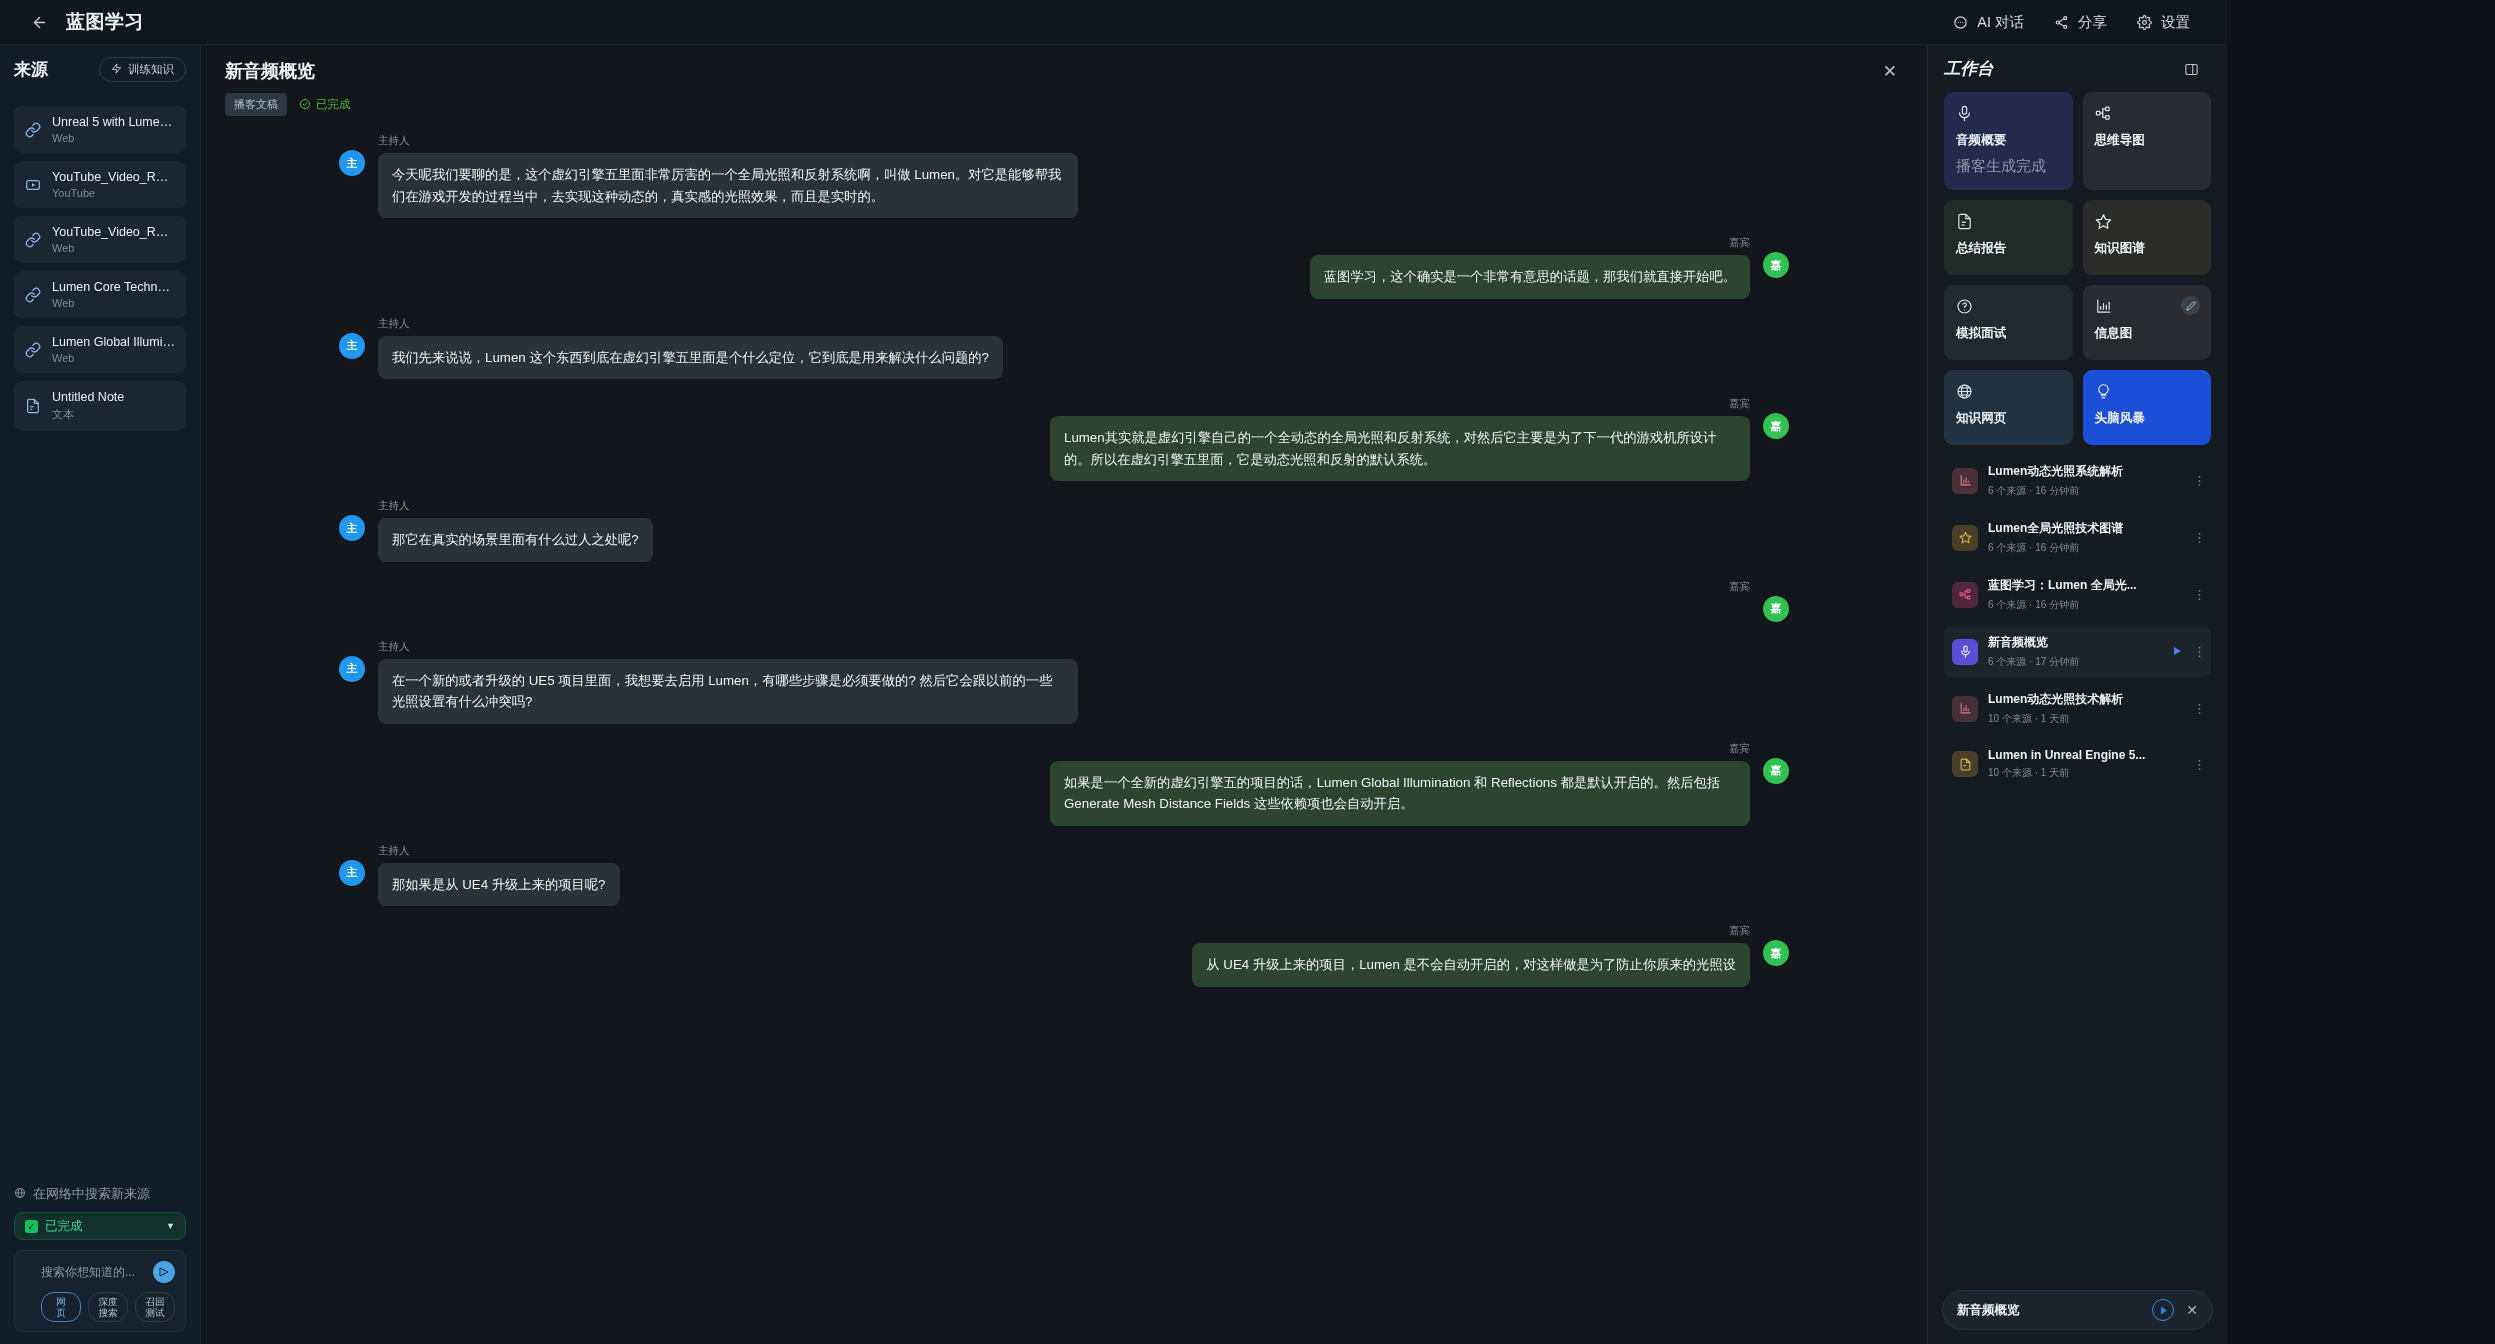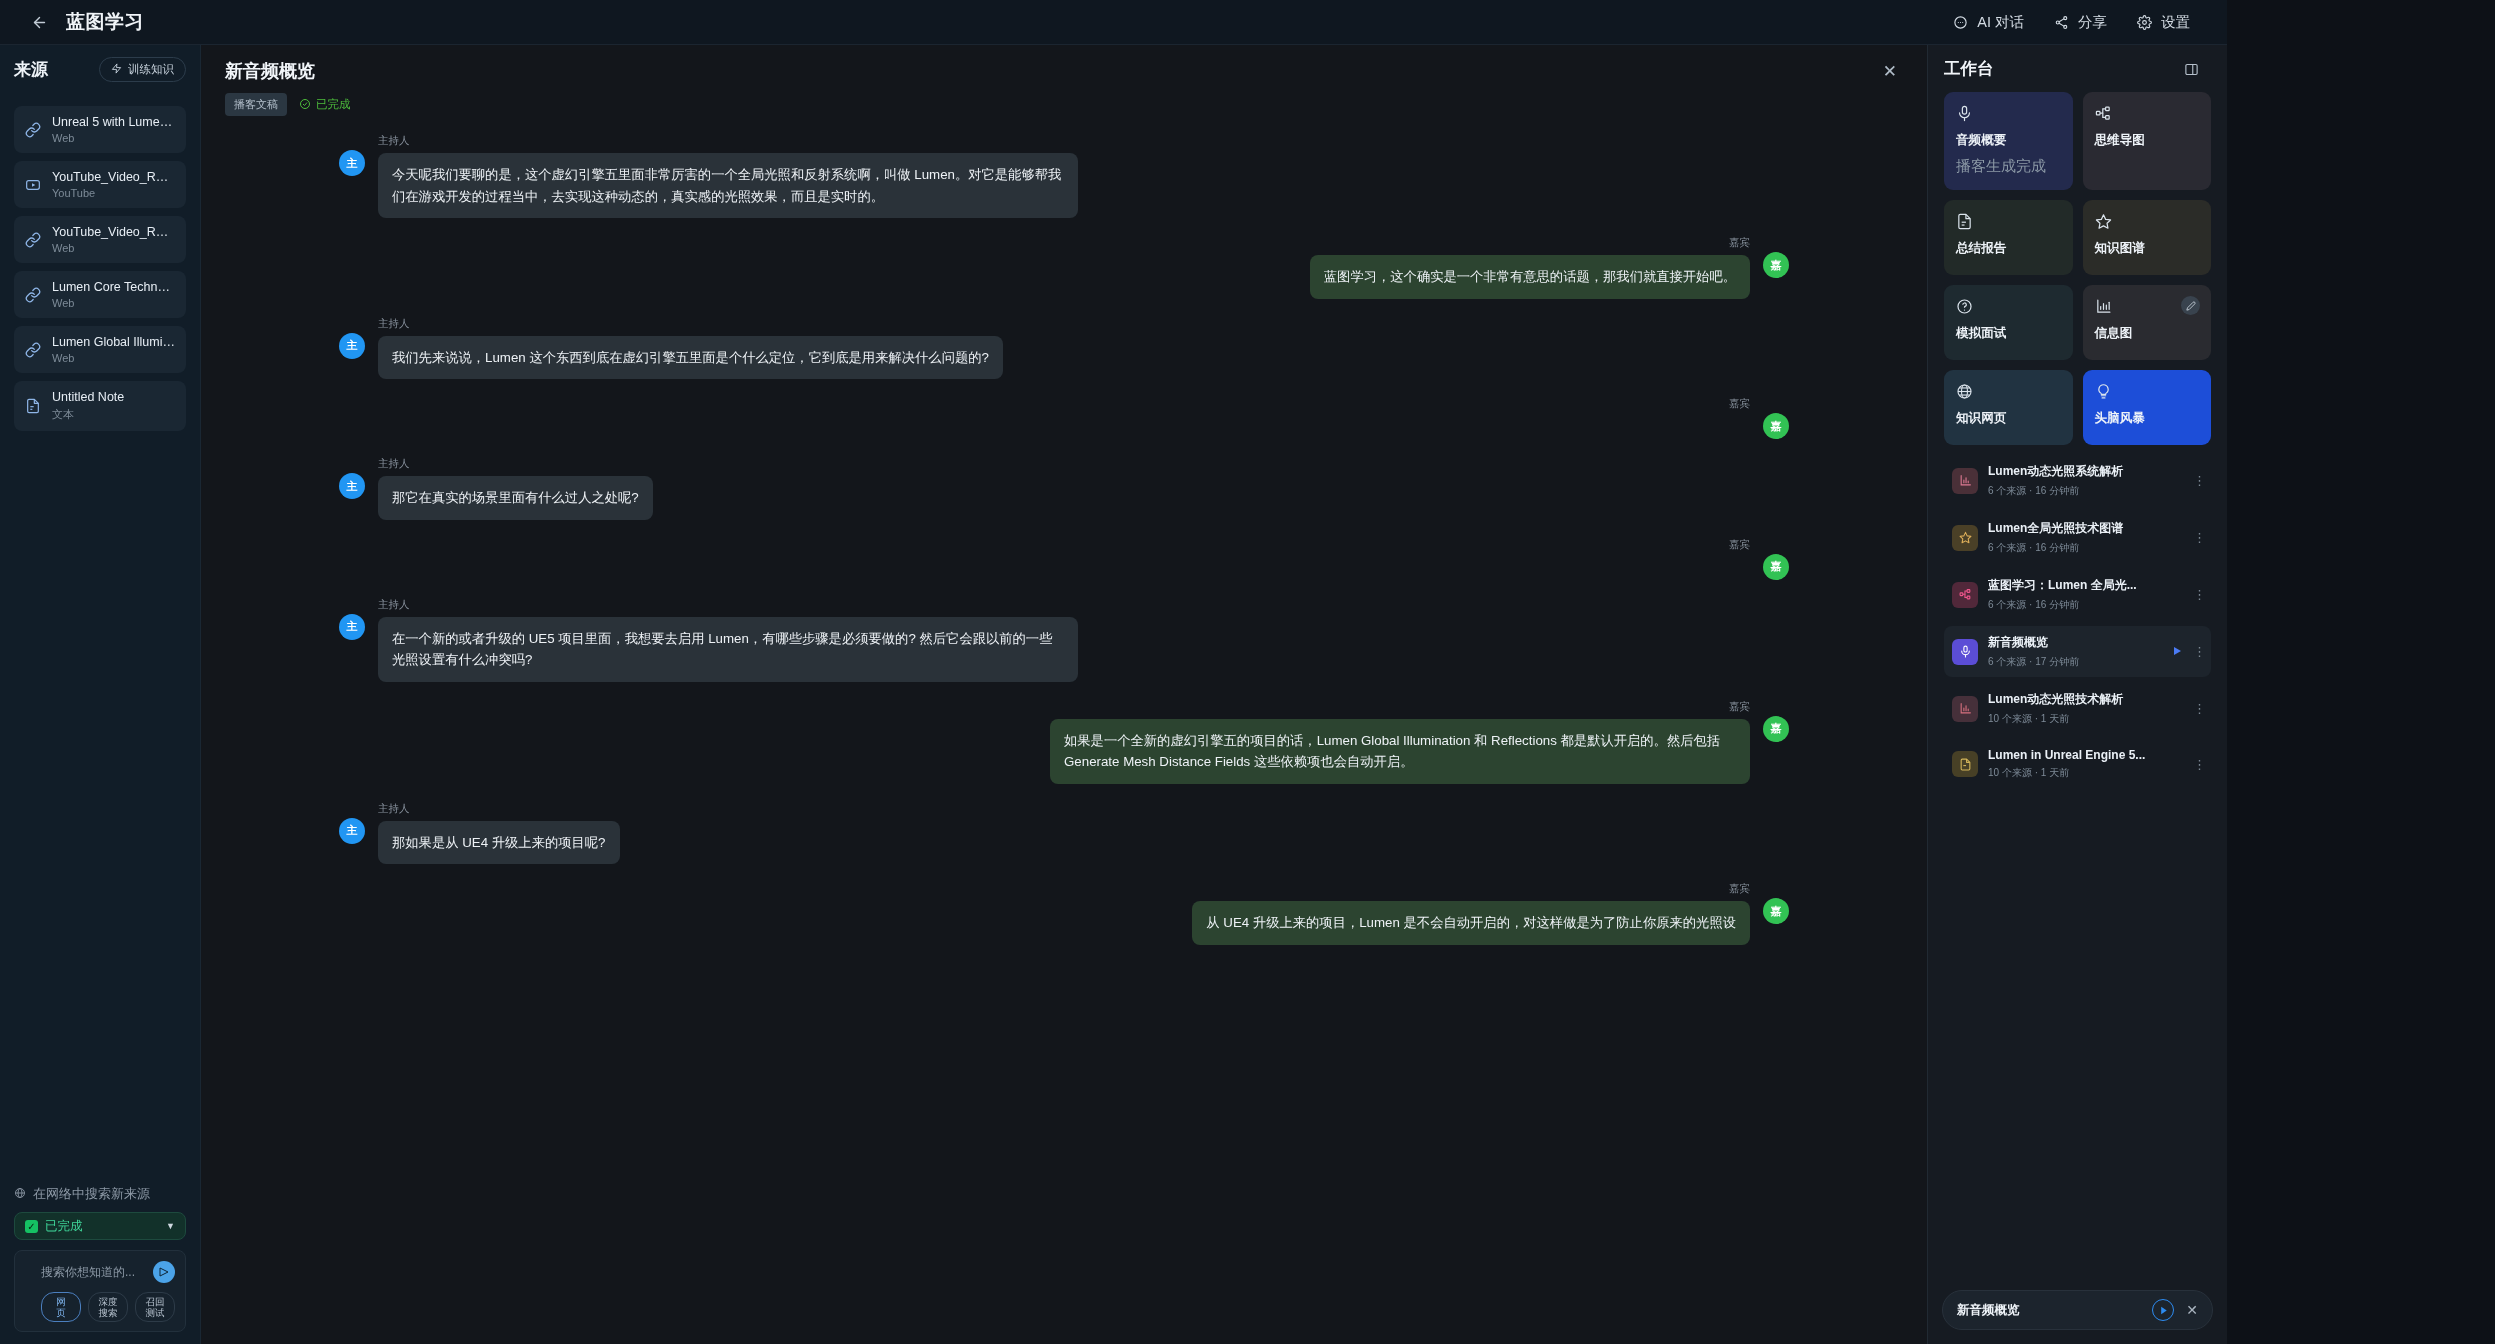--- a/index.html
+++ b/index.html
@@ -127,21 +127,21 @@
     border-radius: 8px; padding: 11px 14px; font-size: 13.3px; line-height: 1.62; color: #eef2f6;
   }
   .bubble.host { background: #2a3239; }
   .bubble.guest { background: #2c4430; }
 
   
   .right {
     width: 300px; flex: 0 0 300px; background: #161b22;
     border-left: 1px solid #212a33; display: flex; flex-direction: column; position: relative;
   }
-  .right-head { display: flex; align-items: center; padding: 13px 28px 10px 16px; }
+  .right-head { display: flex; align-items: center; padding: 13px 28px 10px 16px; font-style: italic; }
   .right-title { font-size: 16.5px; font-weight: bold; color: #f1f5f9; }
   .right-head-spacer { flex: 1; }
   .panel-toggle { color: #b6c1cc; cursor: pointer; display: flex; }
 
   .tool-grid { display: grid; grid-template-columns: 1fr 1fr; gap: 10px; padding: 2px 16px 0 16px; }
   .tool-card {
     border-radius: 9px; padding: 13px 12px 14px 12px; min-height: 75px; cursor: pointer; position: relative;
     display: flex; flex-direction: column;
   }
   .tool-icon { color: #dbe4ec; margin-bottom: 10px; display: flex; }
@@ -420,20 +420,21 @@
             <div class="avatar host">主</div>
             <div class="msg-col">
               <div class="role-label">主持人</div>
               <div class="bubble host">我们先来说说，Lumen 这个东西到底在虚幻引擎五里面是个什么定位，它到底是用来解决什么问题的?</div>
             </div>
           </div>
 
           <div class="msg guest">
             <div class="msg-col guest">
               <div class="role-label">嘉宾</div>
+              <div class="bubble guest">Lumen其实就是虚幻引擎自己的一个全动态的全局光照和反射系统，对然后它主要是为了下一代的游戏机所设计的。所以在虚幻引擎五里面，它是动态光照和反射的默认系统。</div>
             </div>
             <div class="avatar guest">嘉</div>
           </div>
 
           <div class="msg">
             <div class="avatar host">主</div>
             <div class="msg-col">
               <div class="role-label">主持人</div>
               <div class="bubble host">那它在真实的场景里面有什么过人之处呢?</div>
             </div>

